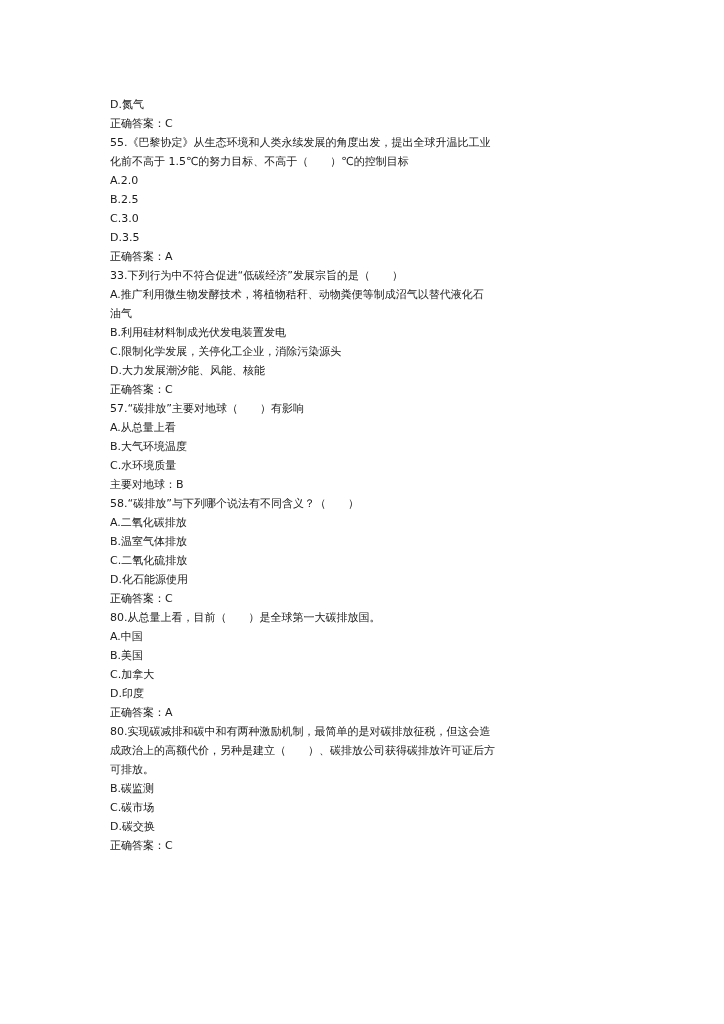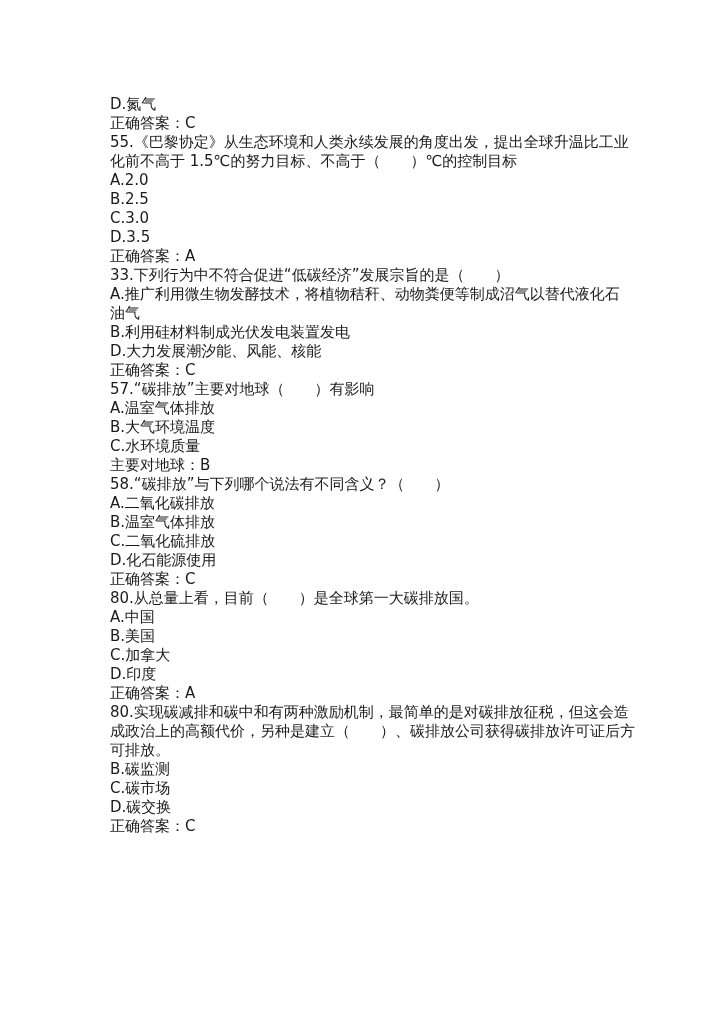--- a/index.html
+++ b/index.html
@@ -3,21 +3,21 @@
 <meta charset="utf-8">
 <style>
   html, body { margin: 0; padding: 0; background: #ffffff; }
   body { width: 724px; height: 1024px; position: relative; overflow: hidden; }
   .page {
     position: absolute;
     left: 110px;
     top: 95px;
     width: 500px;
     font-family: "DejaVu Sans", "Liberation Sans", sans-serif;
-    font-size: 15px;
+    font-size: 11px;
     line-height: 19px;
     color: #1a1a1a;
   }
   .line { white-space: nowrap; }
   .q { display: block; }
 </style>
 </head>
 <body>
 
 <div class="page">
@@ -34,27 +34,28 @@
     <div class="line">C.3.0</div>
     <div class="line">D.3.5</div>
     <div class="line">正确答案：A</div>
   </div>
 
   <div class="q">
     <div class="line">33.下列行为中不符合促进“低碳经济”发展宗旨的是（　　）</div>
     <div class="line">A.推广利用微生物发酵技术，将植物秸秆、动物粪便等制成沼气以替代液化石</div>
     <div class="line">油气</div>
     <div class="line">B.利用硅材料制成光伏发电装置发电</div>
+    <div class="line">C.限制化学发展，关停化工企业，消除污染源头</div>
     <div class="line">D.大力发展潮汐能、风能、核能</div>
     <div class="line">正确答案：C</div>
   </div>
 
   <div class="q">
     <div class="line">57.“碳排放”主要对地球（　　）有影响</div>
-    <div class="line">A.温室气体排放</div>
+    <div class="line">A.从总量上看</div>
     <div class="line">B.大气环境温度</div>
     <div class="line">C.水环境质量</div>
     <div class="line">主要对地球：B</div>
   </div>
 
   <div class="q">
     <div class="line">58.“碳排放”与下列哪个说法有不同含义？（　　）</div>
     <div class="line">A.二氧化碳排放</div>
     <div class="line">B.温室气体排放</div>
     <div class="line">C.二氧化硫排放</div>

